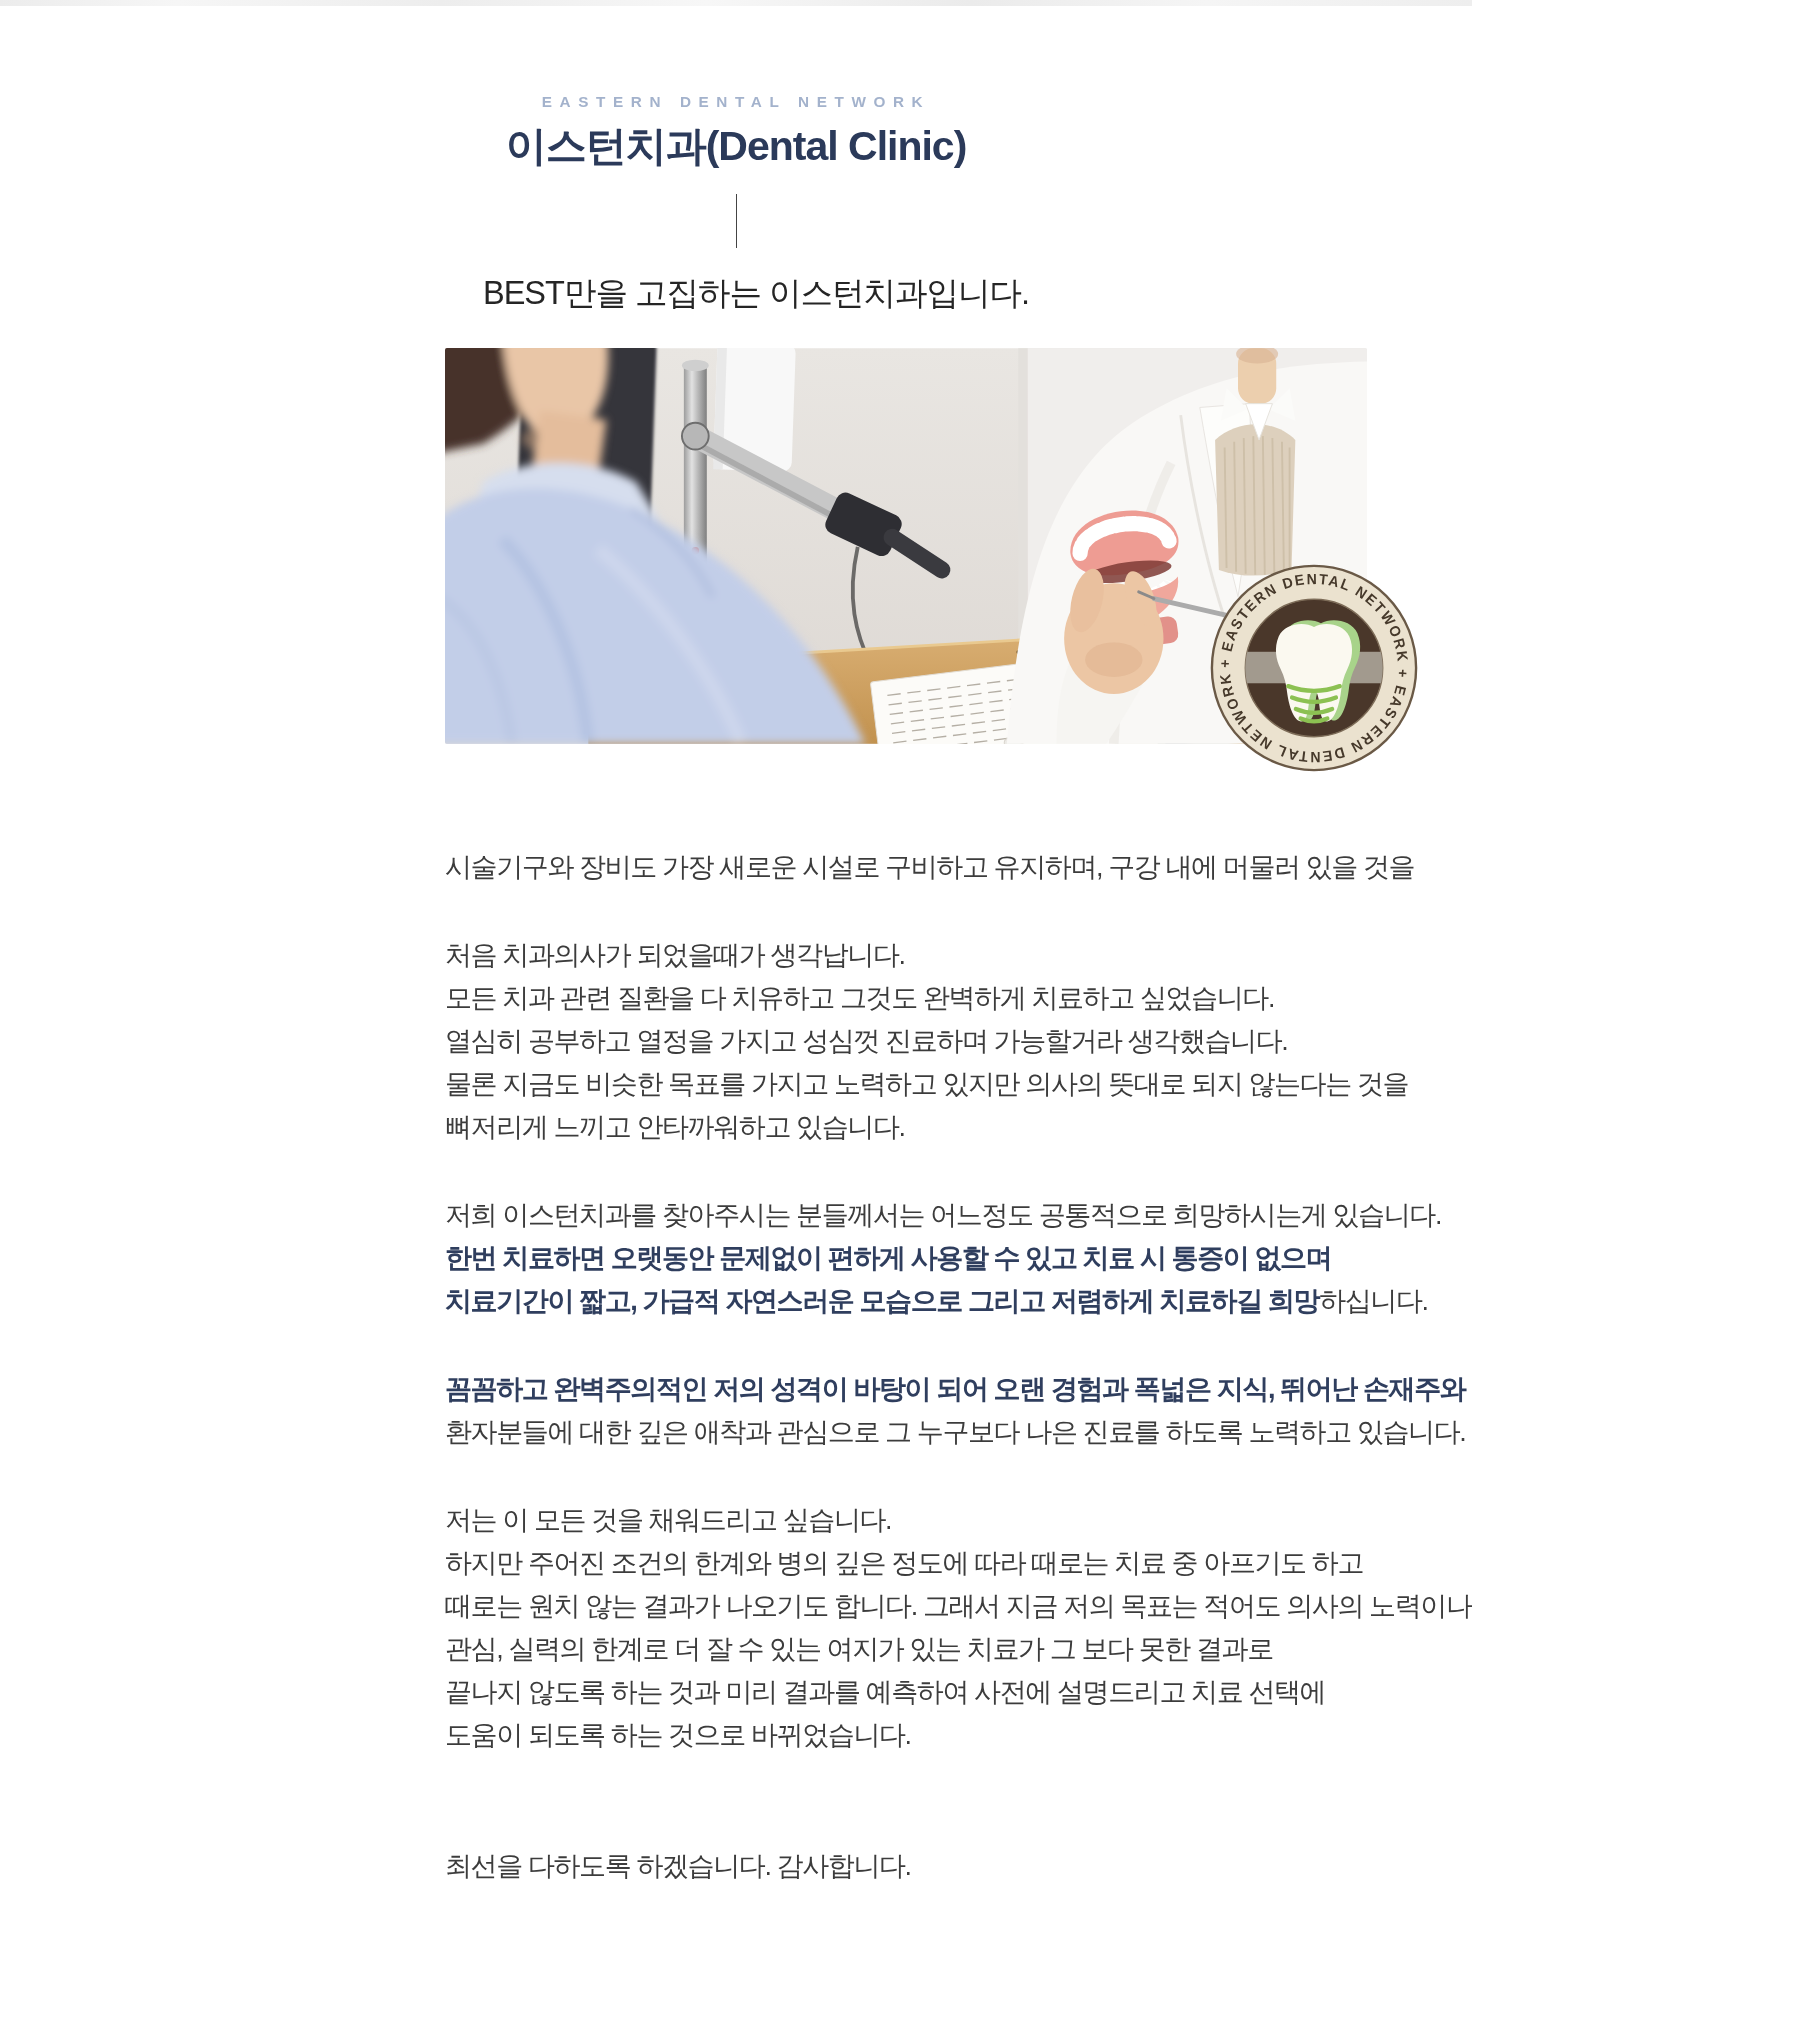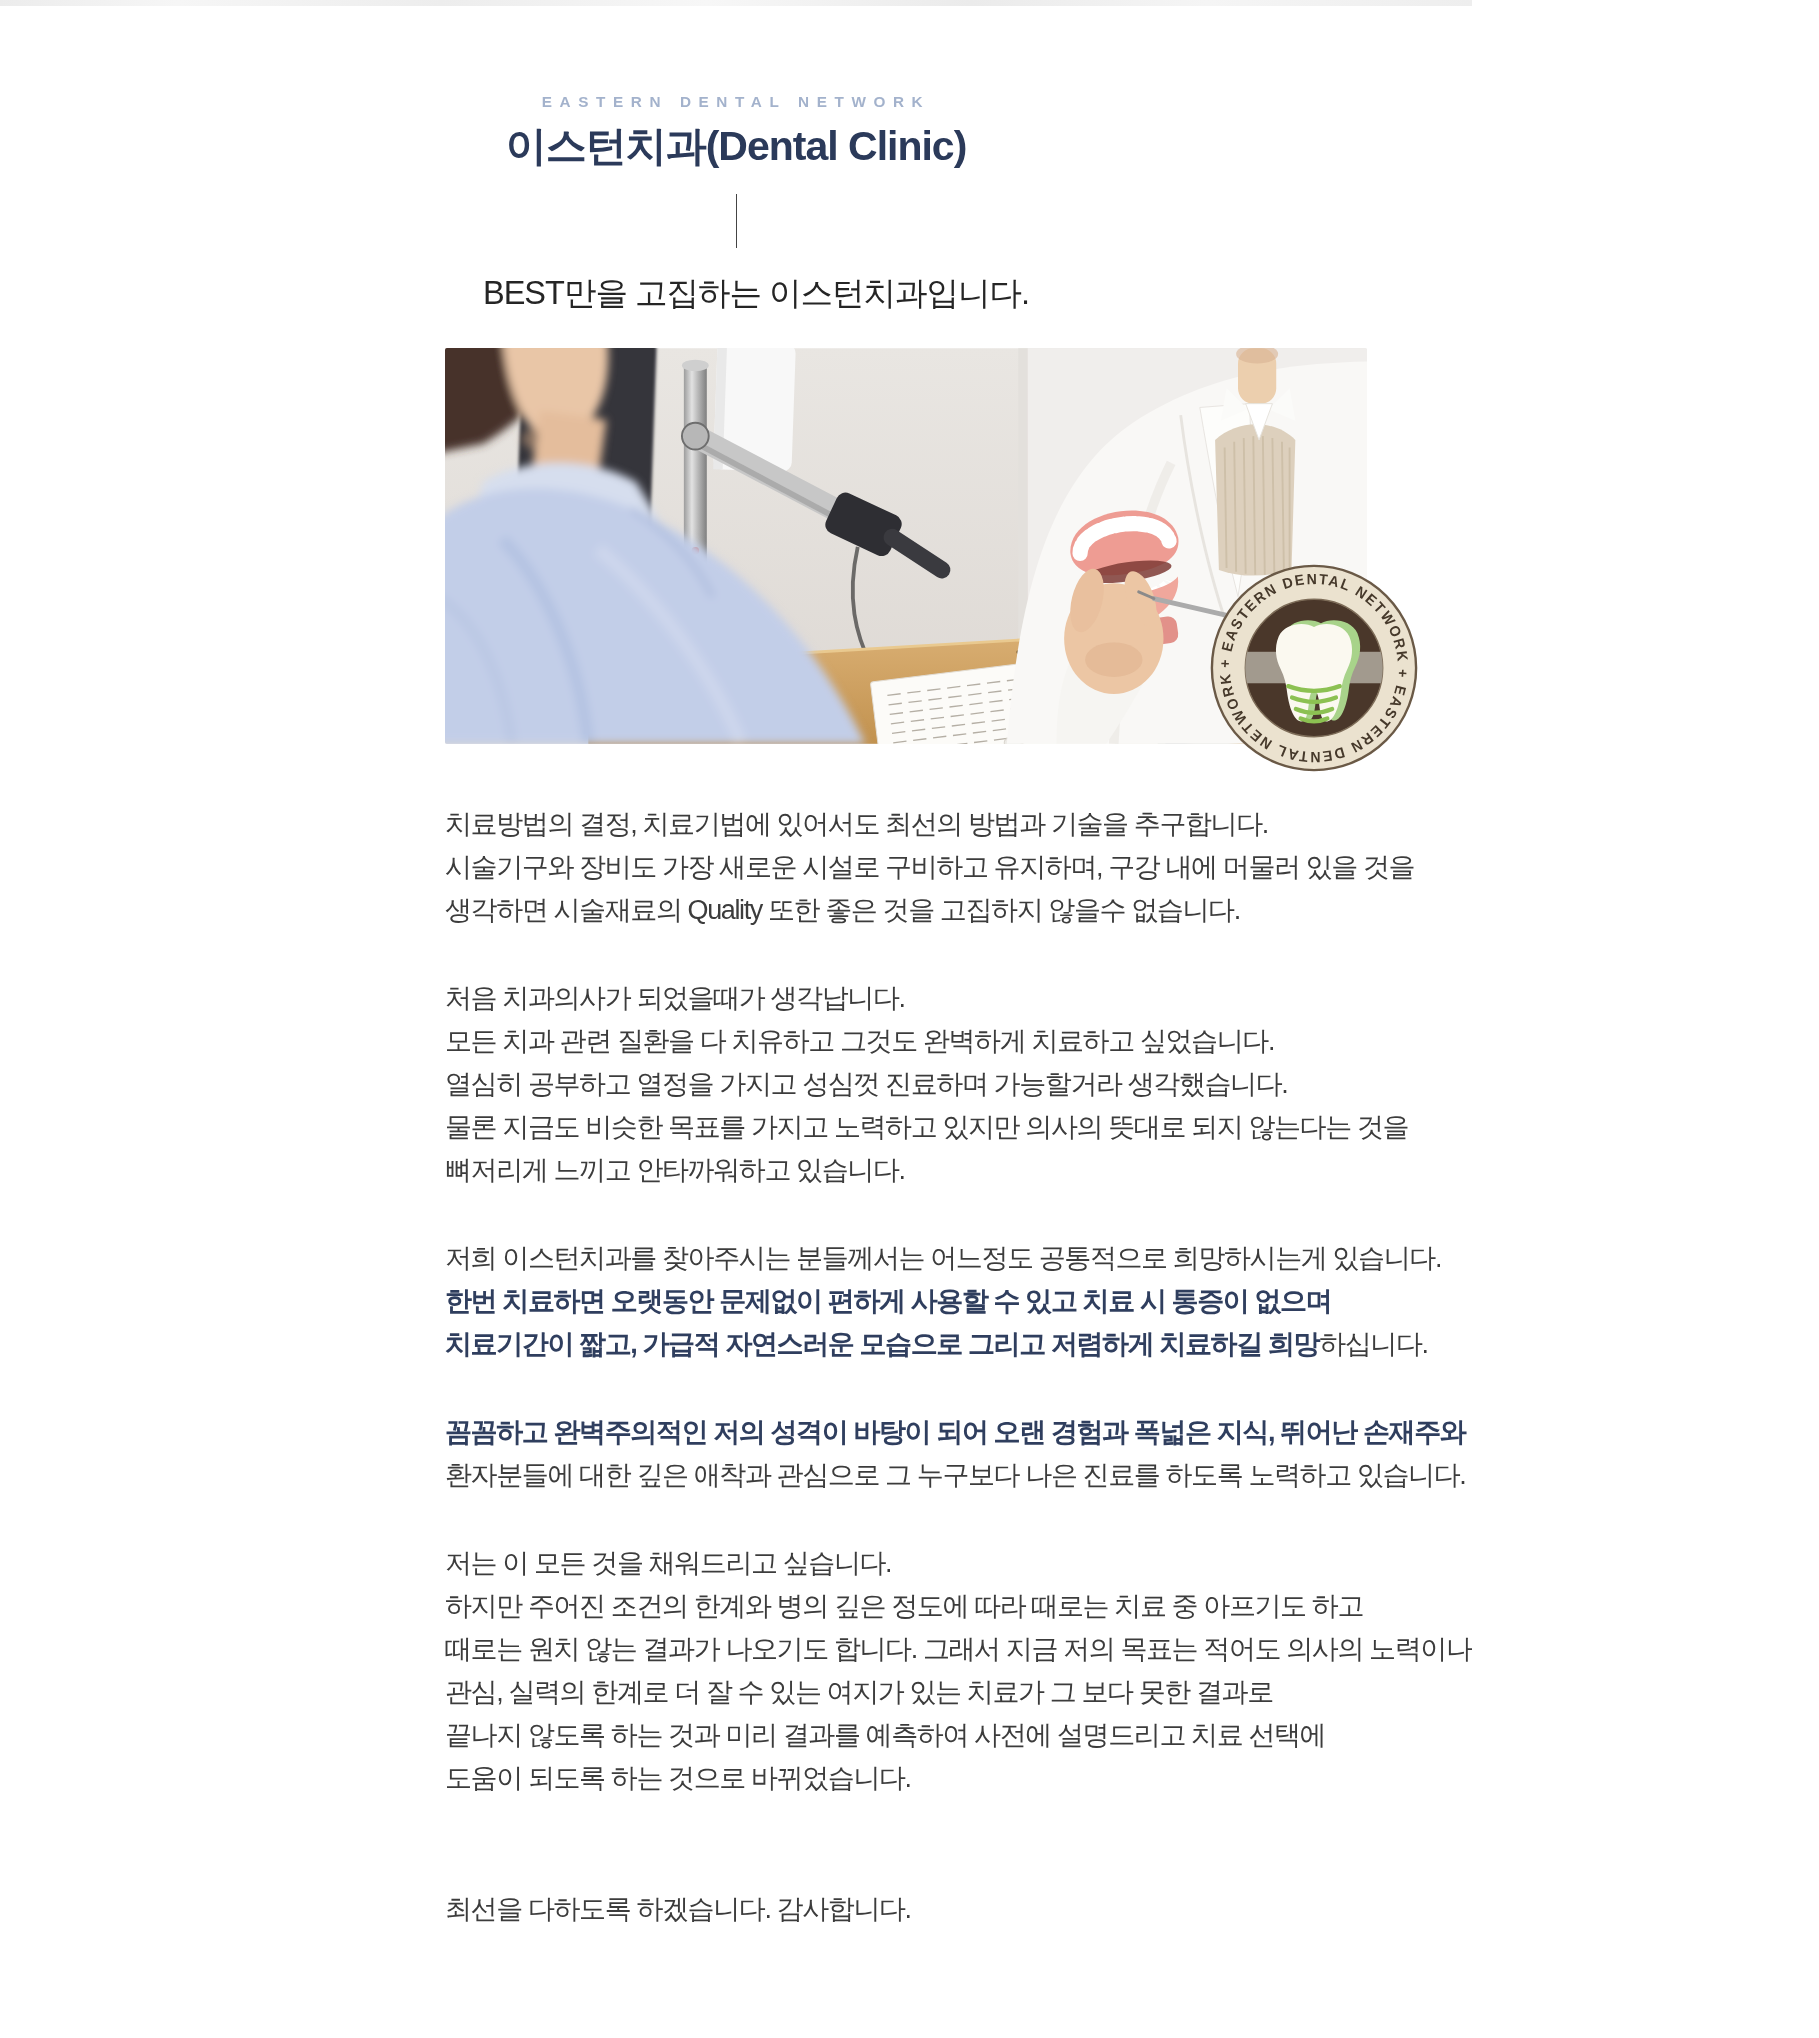--- a/index.html
+++ b/index.html
@@ -204,21 +204,21 @@
           <path d="M16,66 q27,10 54,0"></path>
           <path d="M20,78 q23,9 46,0"></path>
           <path d="M24,90 q19,8 38,0"></path>
           <path d="M29,100 q14,6 28,0"></path>
         </g>
       </g>
     </svg>
   </div>
 
   <div class="body-copy">
-      <p><span>치료방법의 결정, 치료기법에 있어서도 최선의 방법과 기술을 추구합니다.</span><br><span>시술기구와 장비도 가장 새로운 시설로 구비하고 유지하며, 구강 내에 머물러 있을 것을</span><br><span>생각하면 시술재료의 Quality 또한 좋은 것을 고집하지 않을수 없습니다.</span></p>
+      <p><br><span>시술기구와 장비도 가장 새로운 시설로 구비하고 유지하며, 구강 내에 머물러 있을 것을</span><br></p>
       <p><span>처음 치과의사가 되었을때가 생각납니다.</span><br><span>모든 치과 관련 질환을 다 치유하고 그것도 완벽하게 치료하고 싶었습니다.</span><br><span>열심히 공부하고 열정을 가지고 성심껏 진료하며 가능할거라 생각했습니다.</span><br><span>물론 지금도 비슷한 목표를 가지고 노력하고 있지만 의사의 뜻대로 되지 않는다는 것을</span><br><span>뼈저리게 느끼고 안타까워하고 있습니다.</span></p>
       <p><span>저희 이스턴치과를 찾아주시는 분들께서는 어느정도 공통적으로 희망하시는게 있습니다.</span><br><span class="em">한번 치료하면 오랫동안 문제없이 편하게 사용할 수 있고 치료 시 통증이 없으며</span><br><span class="em">치료기간이 짧고, 가급적 자연스러운 모습으로 그리고 저렴하게 치료하길 희망</span><span>하십니다.</span></p>
       <p><span class="em">꼼꼼하고 완벽주의적인 저의 성격이 바탕이 되어 오랜 경험과 폭넓은 지식, 뛰어난 손재주와</span><br><span>환자분들에 대한 깊은 애착과 관심으로 그 누구보다 나은 진료를 하도록 노력하고 있습니다.</span></p>
       <p><span>저는 이 모든 것을 채워드리고 싶습니다.</span><br><span>하지만 주어진 조건의 한계와 병의 깊은 정도에 따라 때로는 치료 중 아프기도 하고</span><br><span>때로는 원치 않는 결과가 나오기도 합니다. 그래서 지금 저의 목표는 적어도 의사의 노력이나</span><br><span>관심, 실력의 한계로 더 잘 수 있는 여지가 있는 치료가 그 보다 못한 결과로</span><br><span>끝나지 않도록 하는 것과 미리 결과를 예측하여 사전에 설명드리고 치료 선택에</span><br><span>도움이 되도록 하는 것으로 바뀌었습니다.</span></p>
       <p><br><span>최선을 다하도록 하겠습니다. 감사합니다.</span></p>
     </div>
 </div>
 
 
 </body></html>

